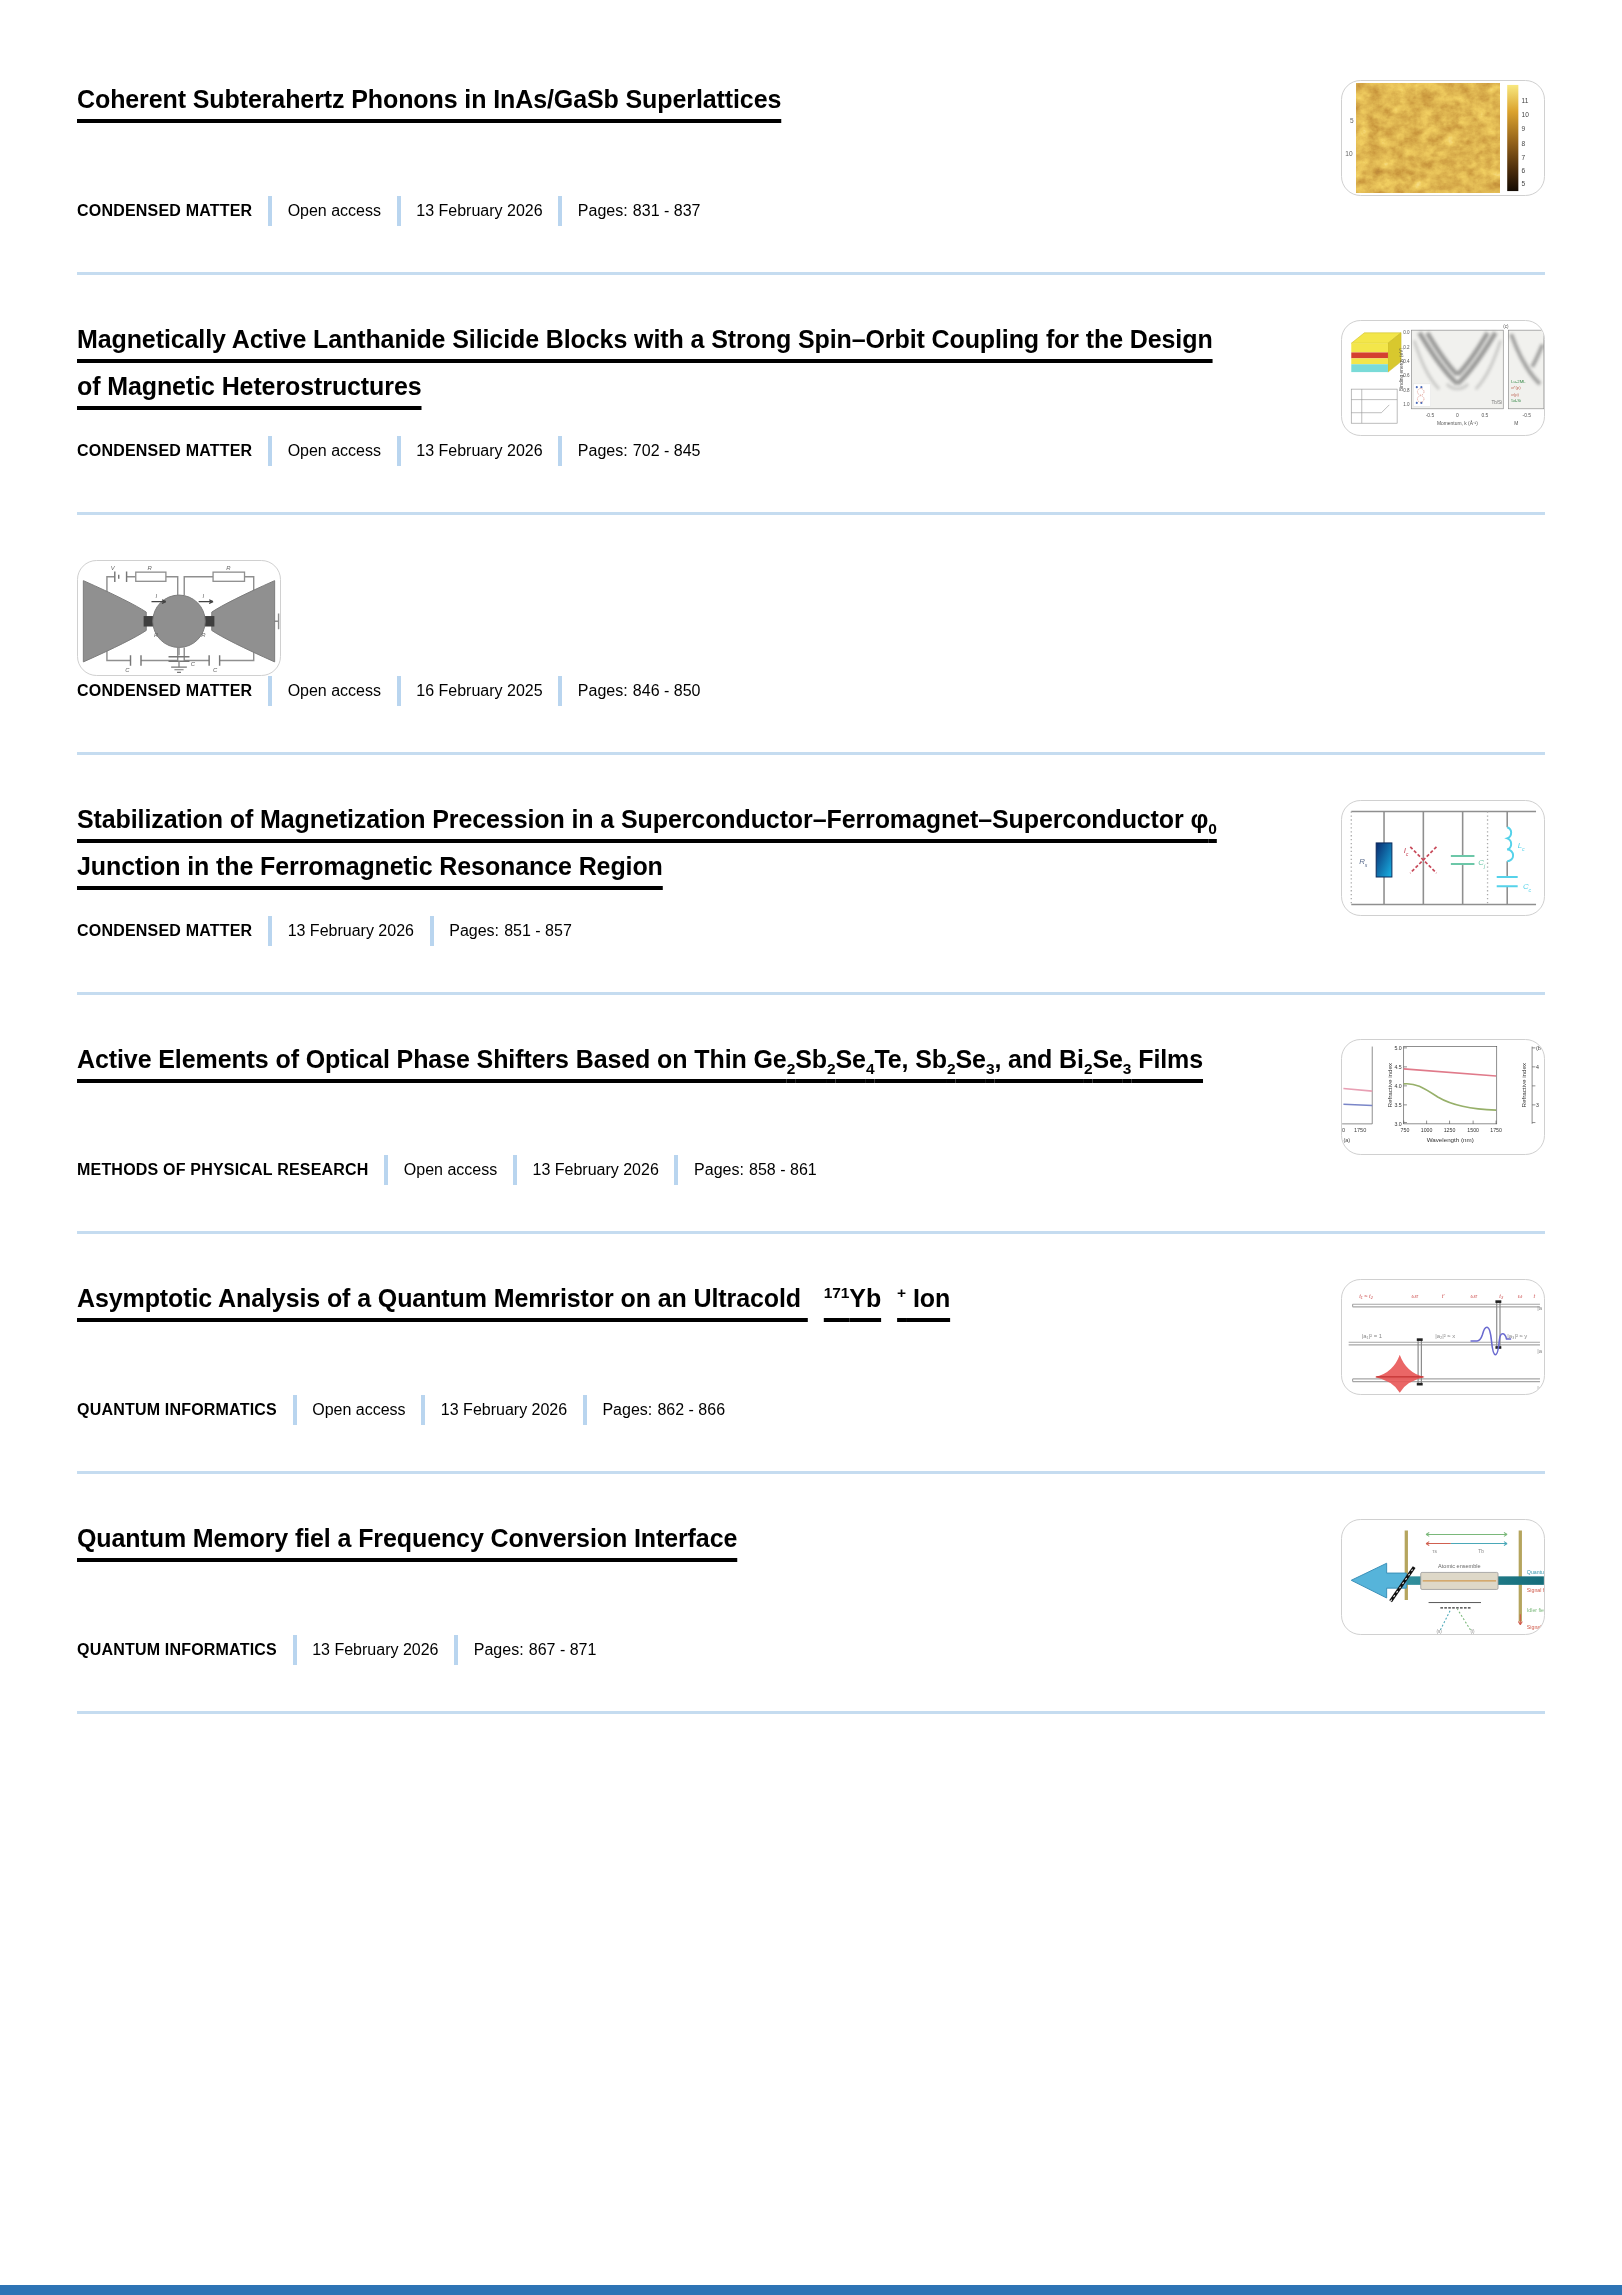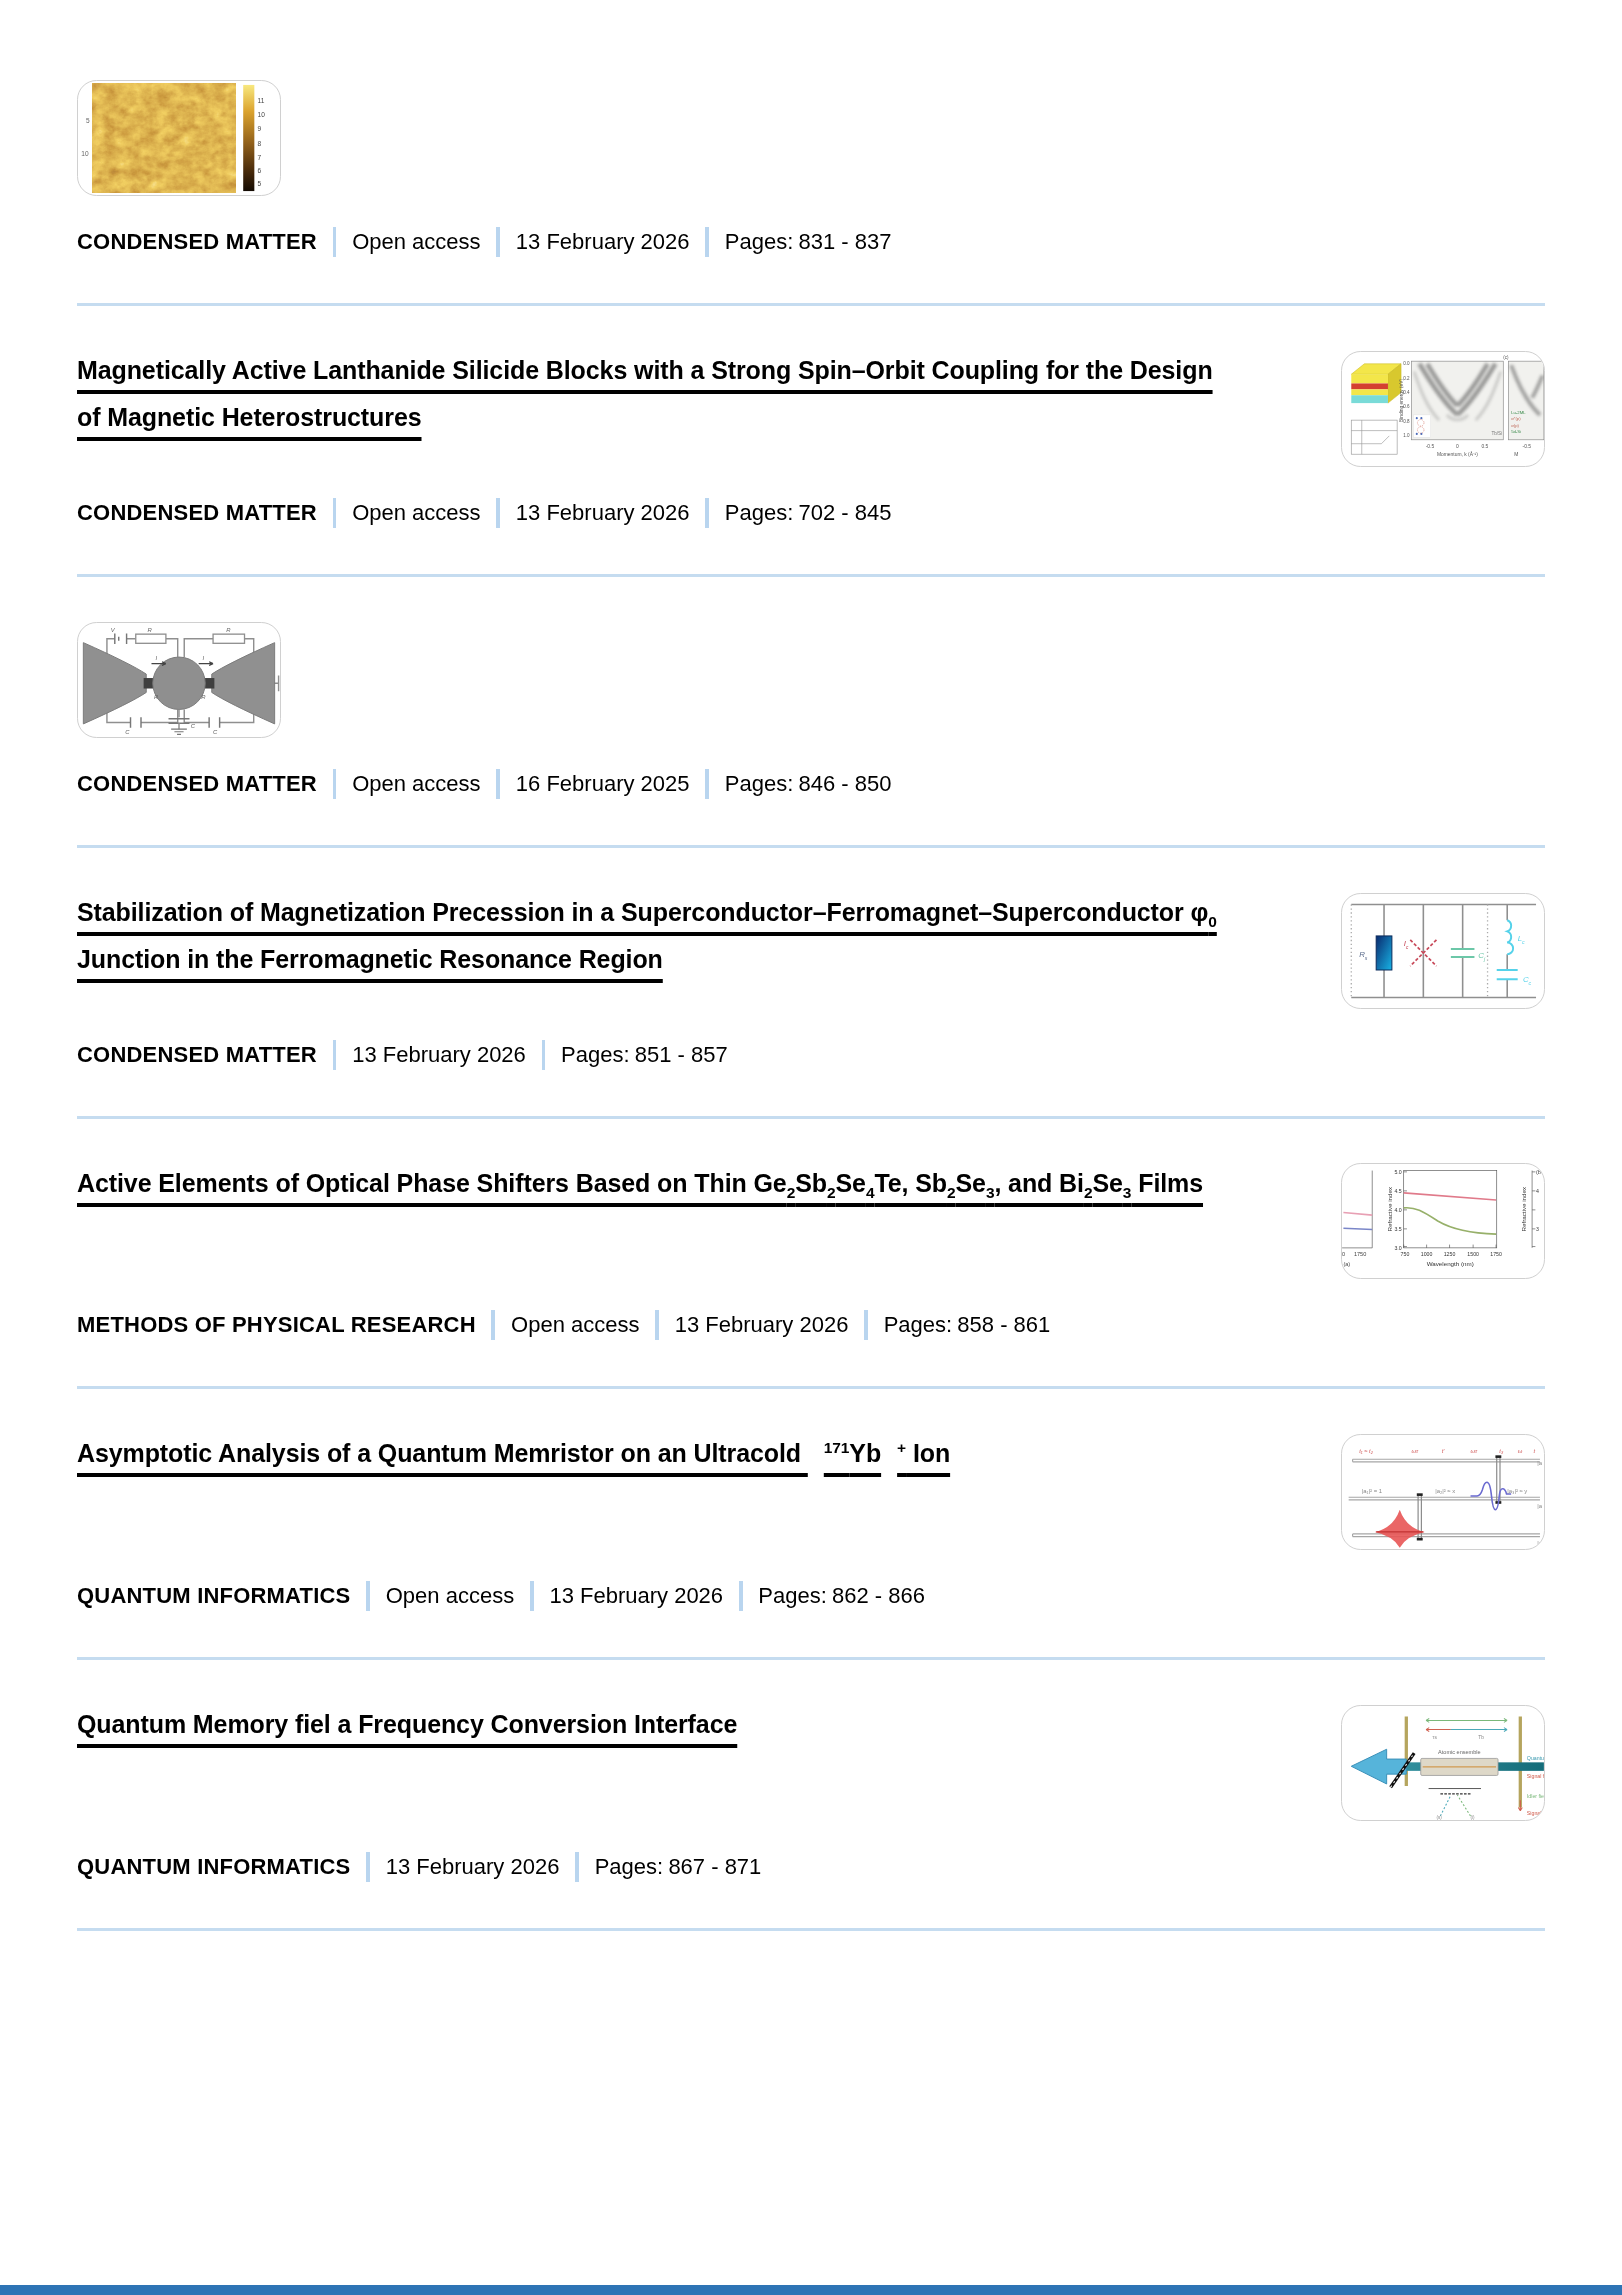--- a/index.html
+++ b/index.html
@@ -23,33 +23,36 @@
     text-decoration-thickness:3.9px;text-underline-offset:10.5px;cursor:pointer;
   }
   .title-text sub{font-size:62%;line-height:0;}
   .title-text sup{font-size:62%;line-height:0;margin-left:16px;}
   .thumb{
     flex:0 0 auto;width:202px;height:114px;background:#fff;
     border:1.3px solid var(--card-border);border-radius:19.6px;overflow:hidden;
     margin-top:3.9px;cursor:pointer;
   }
   .thumb svg{display:block;width:100%;height:100%;}
-  .meta{margin-top:31px;display:flex;align-items:center;font-size:22px;white-space:nowrap;}
+  .meta{display:flex;align-items:center;font-size:16px;white-space:nowrap;}
   .category{font-weight:700;letter-spacing:0.2px;}
   .sep{display:inline-block;width:3.9px;height:30px;background:var(--sep-color);margin:0 15.7px;flex:0 0 auto;}
   .pages .pl{margin-right:5.2px;}
   .bottom-bar{position:absolute;left:0;bottom:0;width:100%;height:9.8px;background:var(--footer-color);}
   svg text{font-family:"Liberation Sans",sans-serif;}
 </style>
 </head>
 <body>
 
 <main class="content" id="article-list">
     <article class="article">
     <div class="row">
+      <h3 class="title">
+        <span class="title-text">Coherent Subterahertz Phonons in InAs/GaSb Superlattices</span>
+      </h3>
       <div class="thumb">
           <svg viewBox="0 0 308 174">
     <defs>
       <filter id="afm-noise" x="0%" y="0%" width="100%" height="100%">
         <feTurbulence type="fractalNoise" baseFrequency="0.05 0.06" numOctaves="4" seed="11" result="n"></feTurbulence>
         <feColorMatrix in="n" type="matrix" values="0.45 0.45 0.1 0 0  0.45 0.45 0.1 0 0  0.45 0.45 0.1 0 0  0 0 0 0 1" result="g"></feColorMatrix>
         <feComponentTransfer in="g">
           <feFuncR type="table" tableValues="0.25 0.6 0.88 1"></feFuncR>
           <feFuncG type="table" tableValues="0.07 0.32 0.62 0.92"></feFuncG>
           <feFuncB type="table" tableValues="0.02 0.05 0.12 0.45"></feFuncB>

